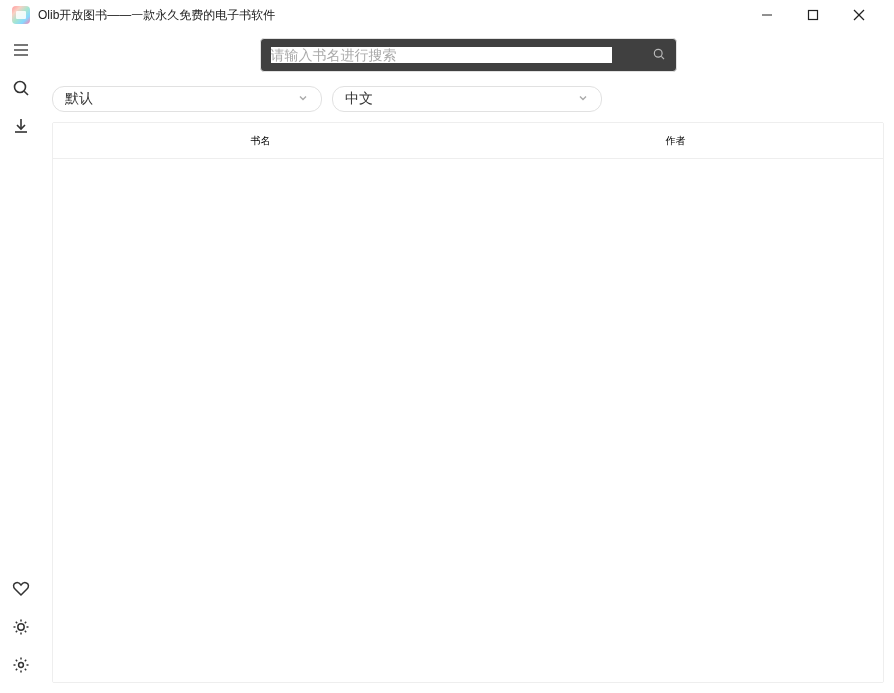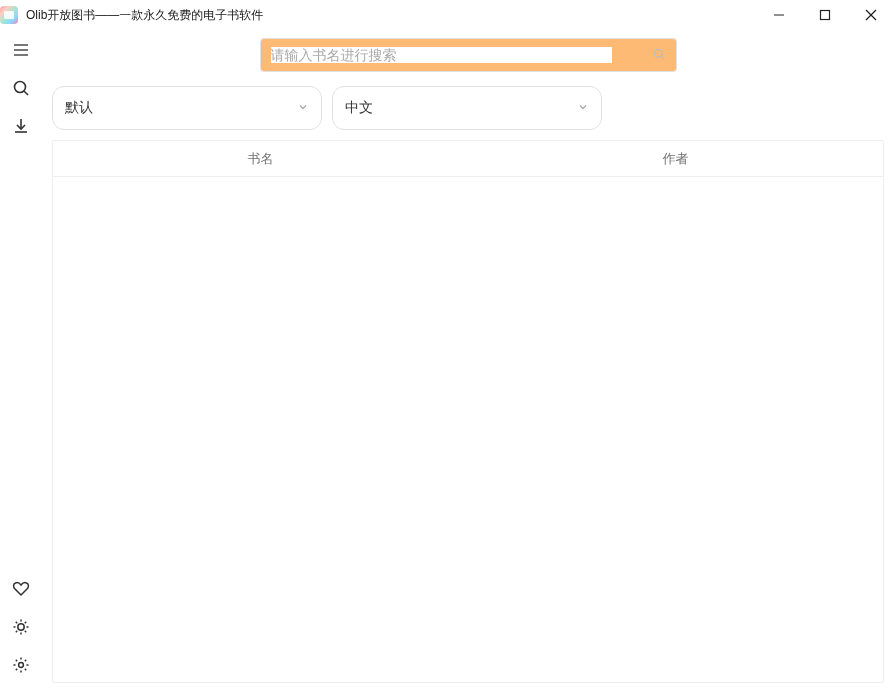--- a/index.html
+++ b/index.html
@@ -13,21 +13,21 @@
       height: 693px;
       background: #fff;
       overflow: hidden;
       font-size: 14px;
       color: #333;
     }
     .titlebar {
       height: 30px;
       display: flex;
       align-items: center;
-      padding: 0 0;
+      padding: 0 12px;
       justify-content: space-between;
       gap: 10px;
     }
     .titlebar-left {
       display: flex;
       align-items: center;
       gap: 8px;
     }
     .app-logo {
       width: 18px;
@@ -112,21 +112,21 @@
       margin-top: 4px;
     }
     .search-box {
       width: 417px;
       height: 34px;
       border: 1px solid #e1e1e1;
       border-radius: 4px;
       display: flex;
       align-items: center;
       padding: 0 10px;
-      background: #fdba74;
+      background: #404040;
       gap: 40px;
     }
     .search-input {
       flex: 1;
       border: none;
       outline: none;
       font-size: 14px;
       color: #333;
     }
     .search-input::placeholder {
@@ -134,21 +134,21 @@
     }
     .search-icon-r {
       color: #bbb;
     }
     .filters {
       display: flex;
       gap: 10px;
       margin-bottom: 10px;
     }
     .select-box {
-      height: 44px;
+      height: 26px;
       border: 1px solid #e1e1e1;
       border-radius: 12px;
       display: flex;
       align-items: center;
       padding: 0 12px;
       cursor: pointer;
       background: #fff;
       justify-content: space-between;
     }
     .select-1 { width: 270px; }
@@ -169,22 +169,22 @@
       display: flex;
       height: 36px;
       border-bottom: 1px solid #eee;
       background: #fff;
     }
     .th {
       flex: 1;
       display: flex;
       align-items: center;
       justify-content: center;
-      font-size: 13px;
-      color: #737373;
+      font-size: 10px;
+      color: #000000;
       border-right: 0;
     }
     .table-body {
       flex: 1;
       background: #fff;
     }
     .select-label { color: #333; }
   </style>
 </head>
 <body>

